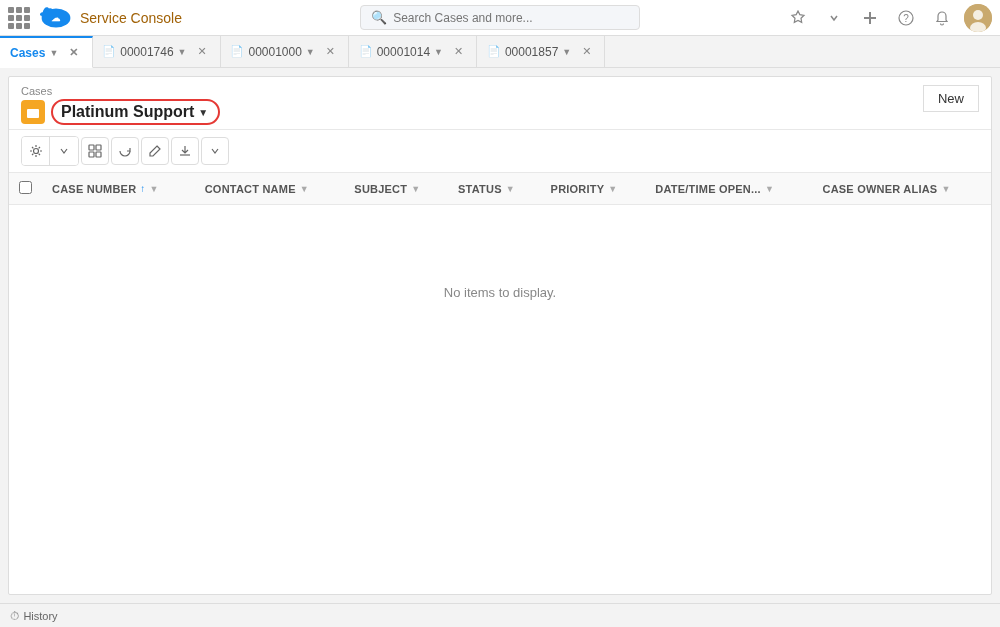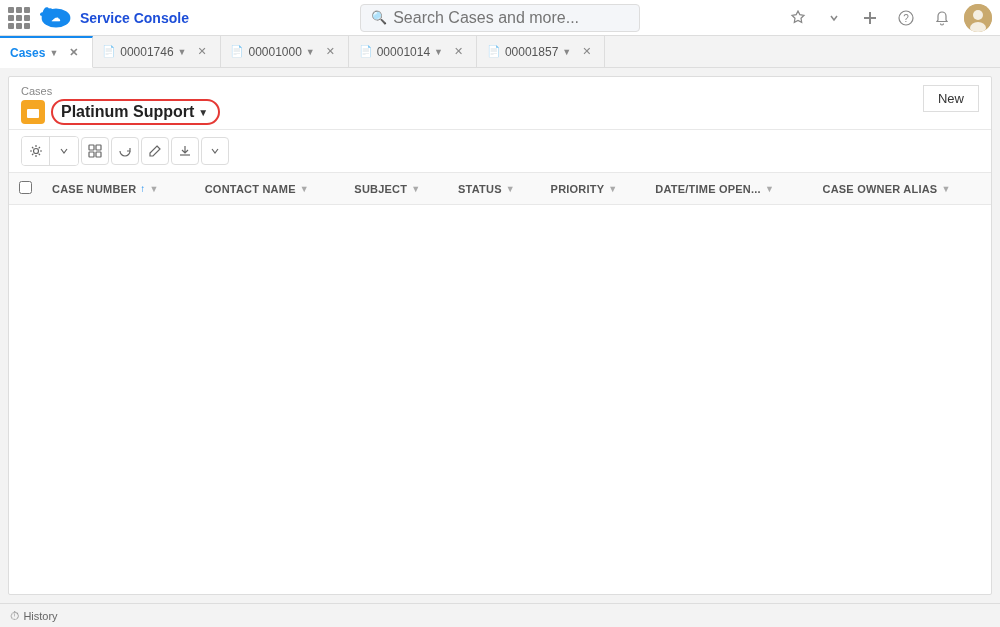--- a/index.html
+++ b/index.html
@@ -16,41 +16,41 @@
       position: relative;
     }
     .salesforce-logo {
       width: 32px;
       height: 32px;
       margin-right: 8px;
       flex-shrink: 0;
     }
     .app-name {
       font-size: 14px;
-      font-weight: 700;
-      color: #1d4ed8;
+      font-weight: 400;
+      color: #a16207;
       margin-right: 12px;
       white-space: nowrap;
     }
     .search-bar {
       display: flex;
       align-items: center;
       background: #f4f6f9;
       border: 1px solid #ddd;
       border-radius: 4px;
       padding: 4px 10px;
       width: 280px;
       position: absolute;
       left: 50%;
       transform: translateX(-50%);
     }
     .search-bar input {
       border: none;
       background: transparent;
-      font-size: 16px;
+      font-size: 12px;
       color: #888;
       outline: none;
       width: 220px;
     }
     .search-icon-nav {
       color: #888;
       margin-right: 6px;
       font-size: 13px;
     }
     .nav-icons {
@@ -550,19 +550,22 @@
             <div class="col-header">
               <span>CASE OWNER ALIAS</span>
               <span class="col-dropdown">▼</span>
             </div>
           </th>
         </tr>
       </thead>
       <tbody>
       </tbody>
     </table>
+    <div class="empty-state">
+      <span>No items to display.</span>
+    </div>
   </div>
 </div>
 
 <div class="footer">
   <span class="footer-history-icon">⏱</span>
   <span>History</span>
 </div>
 
 </body></html>

